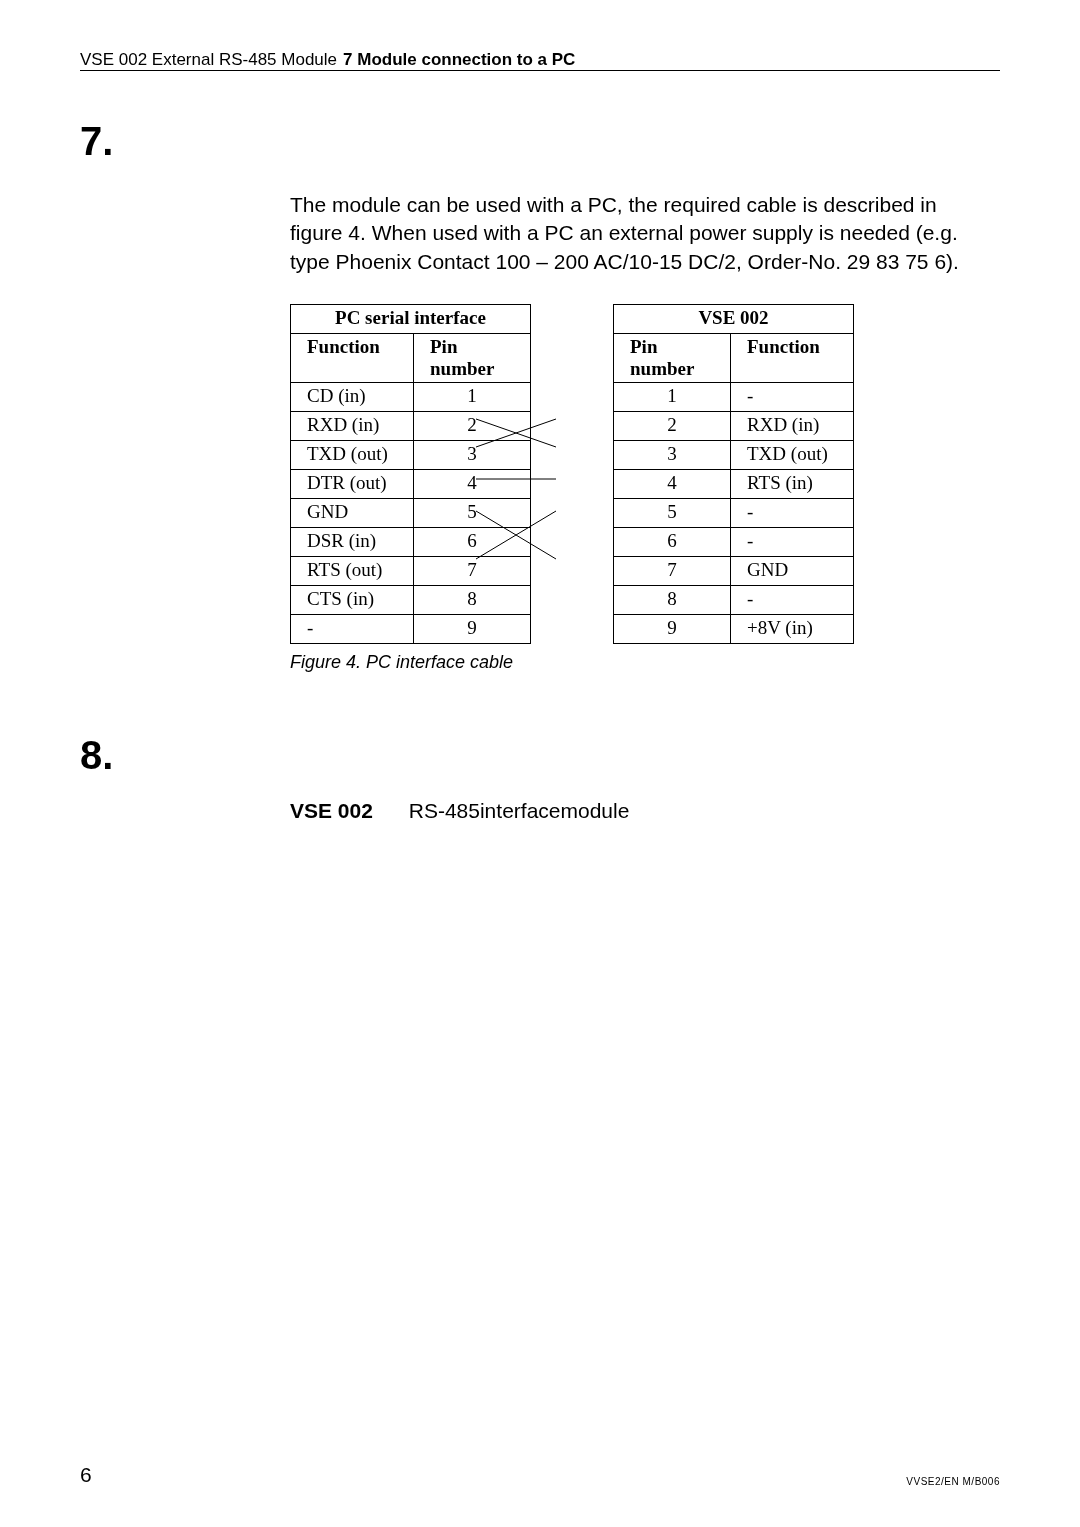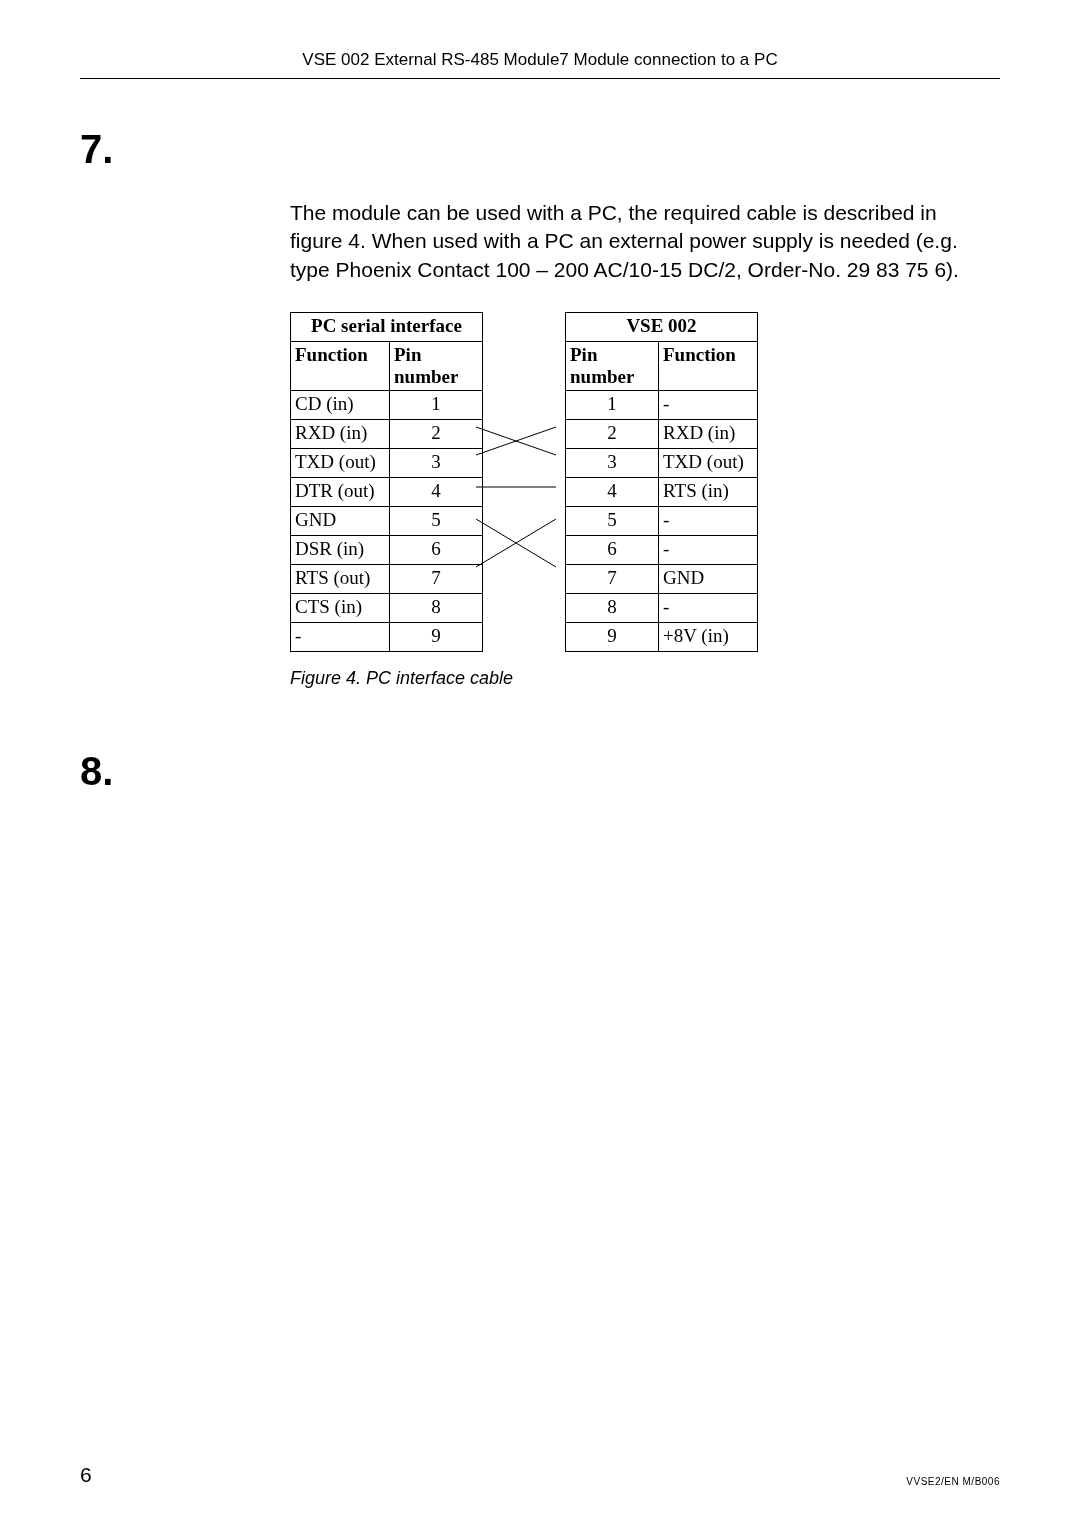--- a/index.html
+++ b/index.html
@@ -14,27 +14,27 @@
   }
   .page {
     position: relative;
     width: 1080px;
     height: 1527px;
     box-sizing: border-box;
     padding: 50px 80px 40px 80px;
   }
   .running-head {
     display: flex;
-    justify-content: center;
+    justify-content: flex-start;
     font-size: 17px;
-    padding-bottom: 8px;
+    padding-bottom: 0;
     border-bottom: 1.5px solid #000;
   }
   .running-head .left { font-weight: 400; }
-  .running-head .right { font-weight: 400; }
+  .running-head .right { font-weight: 700; margin-left: 6px; }
 
   .section {
     margin-top: 48px;
   }
   .section-row {
     display: flex;
     align-items: flex-start;
   }
   .section-number {
     width: 210px;
@@ -70,21 +70,21 @@
     display: flex;
     width: 100%;
   }
   table.pinout {
     border-collapse: collapse;
     font-family: "Times New Roman", Times, serif;
     font-size: 19px;
   }
   table.pinout th, table.pinout td {
     border: 1.2px solid #000;
-    padding: 2px 4px;
+    padding: 2px 16px;
     text-align: left;
     vertical-align: top;
     height: 24px;
   }
   table.pinout th {
     font-weight: 700;
     text-align: center;
   }
   .top-head th {
     text-align: center;
@@ -99,21 +99,21 @@
     width: 82px;
   }
   svg.wires {
     position: absolute;
     top: 0; left: 0;
     width: 680px;
     height: 340px;
     pointer-events: none;
   }
   .fig-caption {
-    margin-top: 16px;
+    margin-top: 8px;
     font-size: 18px;
     font-style: italic;
   }
 
   .ordering-line {
     margin-top: 22px;
     font-size: 21px;
   }
   .ordering-line .code { font-weight: 700; margin-right: 30px; }
 
@@ -262,20 +262,26 @@
       </div>
 
       <div class="fig-caption">Figure 4. PC interface cable</div>
     </div>
   </div>
 
   <div class="section" style="margin-top:60px">
     <div class="section-row">
       <div class="section-number">8.</div>
     </div>
+    <div class="body-block">
+      <div class="ordering-line">
+        <span class="code">VSE 002</span>
+        <span>RS-485interfacemodule</span>
+      </div>
+    </div>
   </div>
 
   <div class="footer">
     <span class="page-no">6</span>
     <span class="doc-id">VVSE2/EN M/B006</span>
   </div>
 
 </div>
 
 </body></html>

